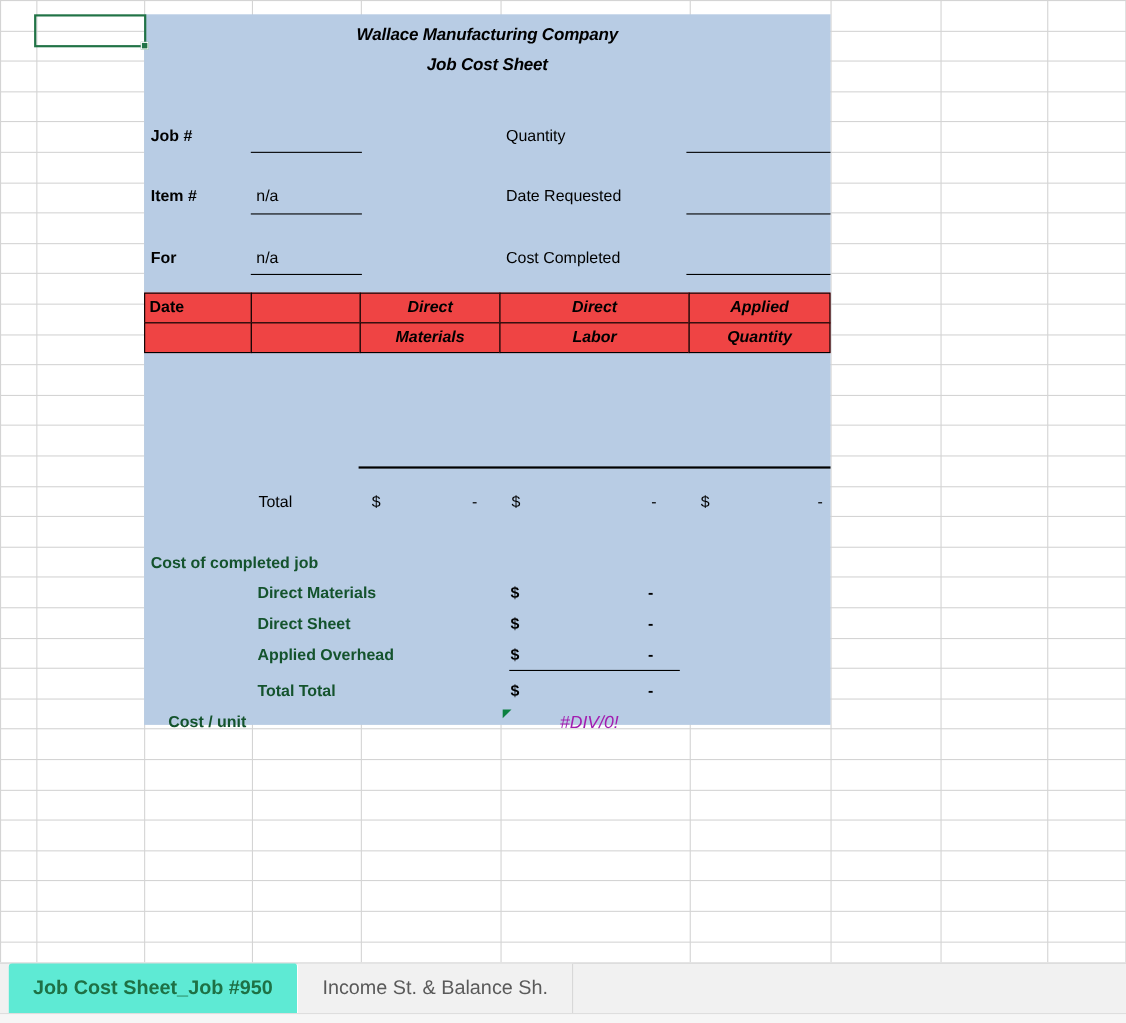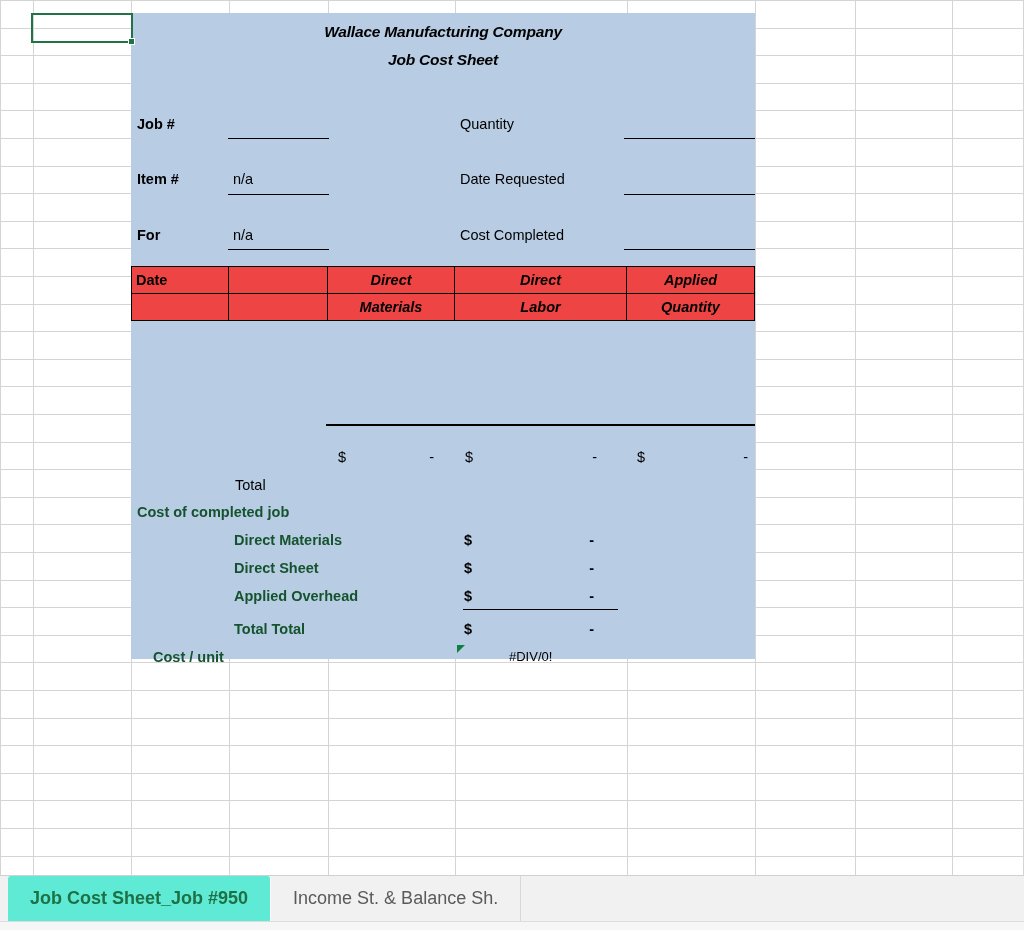--- a/index.html
+++ b/index.html
@@ -168,23 +168,24 @@
   .sum-acct .amt { position: absolute; right: 0; }
 
   .err-tri {
     position: absolute;
     width: 0; height: 0;
     border-left: 8px solid #0c8040;
     border-bottom: 8px solid transparent;
   }
   .errtext {
     position: absolute;
-    font-size: 13px;
-    color: #000000;
+    font-size: 16px;
+    color: #a21caf;
     white-space: nowrap;
+    font-style: italic;
   }
 
   
   #tabbar {
     position: absolute;
     left: 0;
     top: 875px;
     width: 1024px;
     height: 55px;
     background: #f1f1f1;
@@ -326,21 +327,21 @@
 
       <div class="cellbox left" style="left:0px;   top:27px; width:98px;  height:28px;"></div>
       <div class="cellbox" style="left:97px;  top:27px; width:100px; height:28px;"></div>
       <div class="cellbox" style="left:196px; top:27px; width:128px; height:28px;">Materials</div>
       <div class="cellbox" style="left:323px; top:27px; width:173px; height:28px;">Labor</div>
       <div class="cellbox" style="left:495px; top:27px; width:129px; height:28px;">Quantity</div>
     </div>
 
     <div class="totalline" style="left:195px; top:411px; width:429px;"></div>
 
-    <div class="lbl" style="left:104px; top:436px;margin-top:28px;">Total</div>
+    <div class="lbl" style="left:104px; top:436px;">Total</div>
 
     <div class="acct" style="left:207px; top:436px; width:96px;">
       <span class="sym">$</span>
       <span class="amt">-</span>
     </div>
 
     <div class="acct" style="left:334px; top:436px; width:132px;">
       <span class="sym">$</span>
       <span class="amt">-</span>
     </div>

